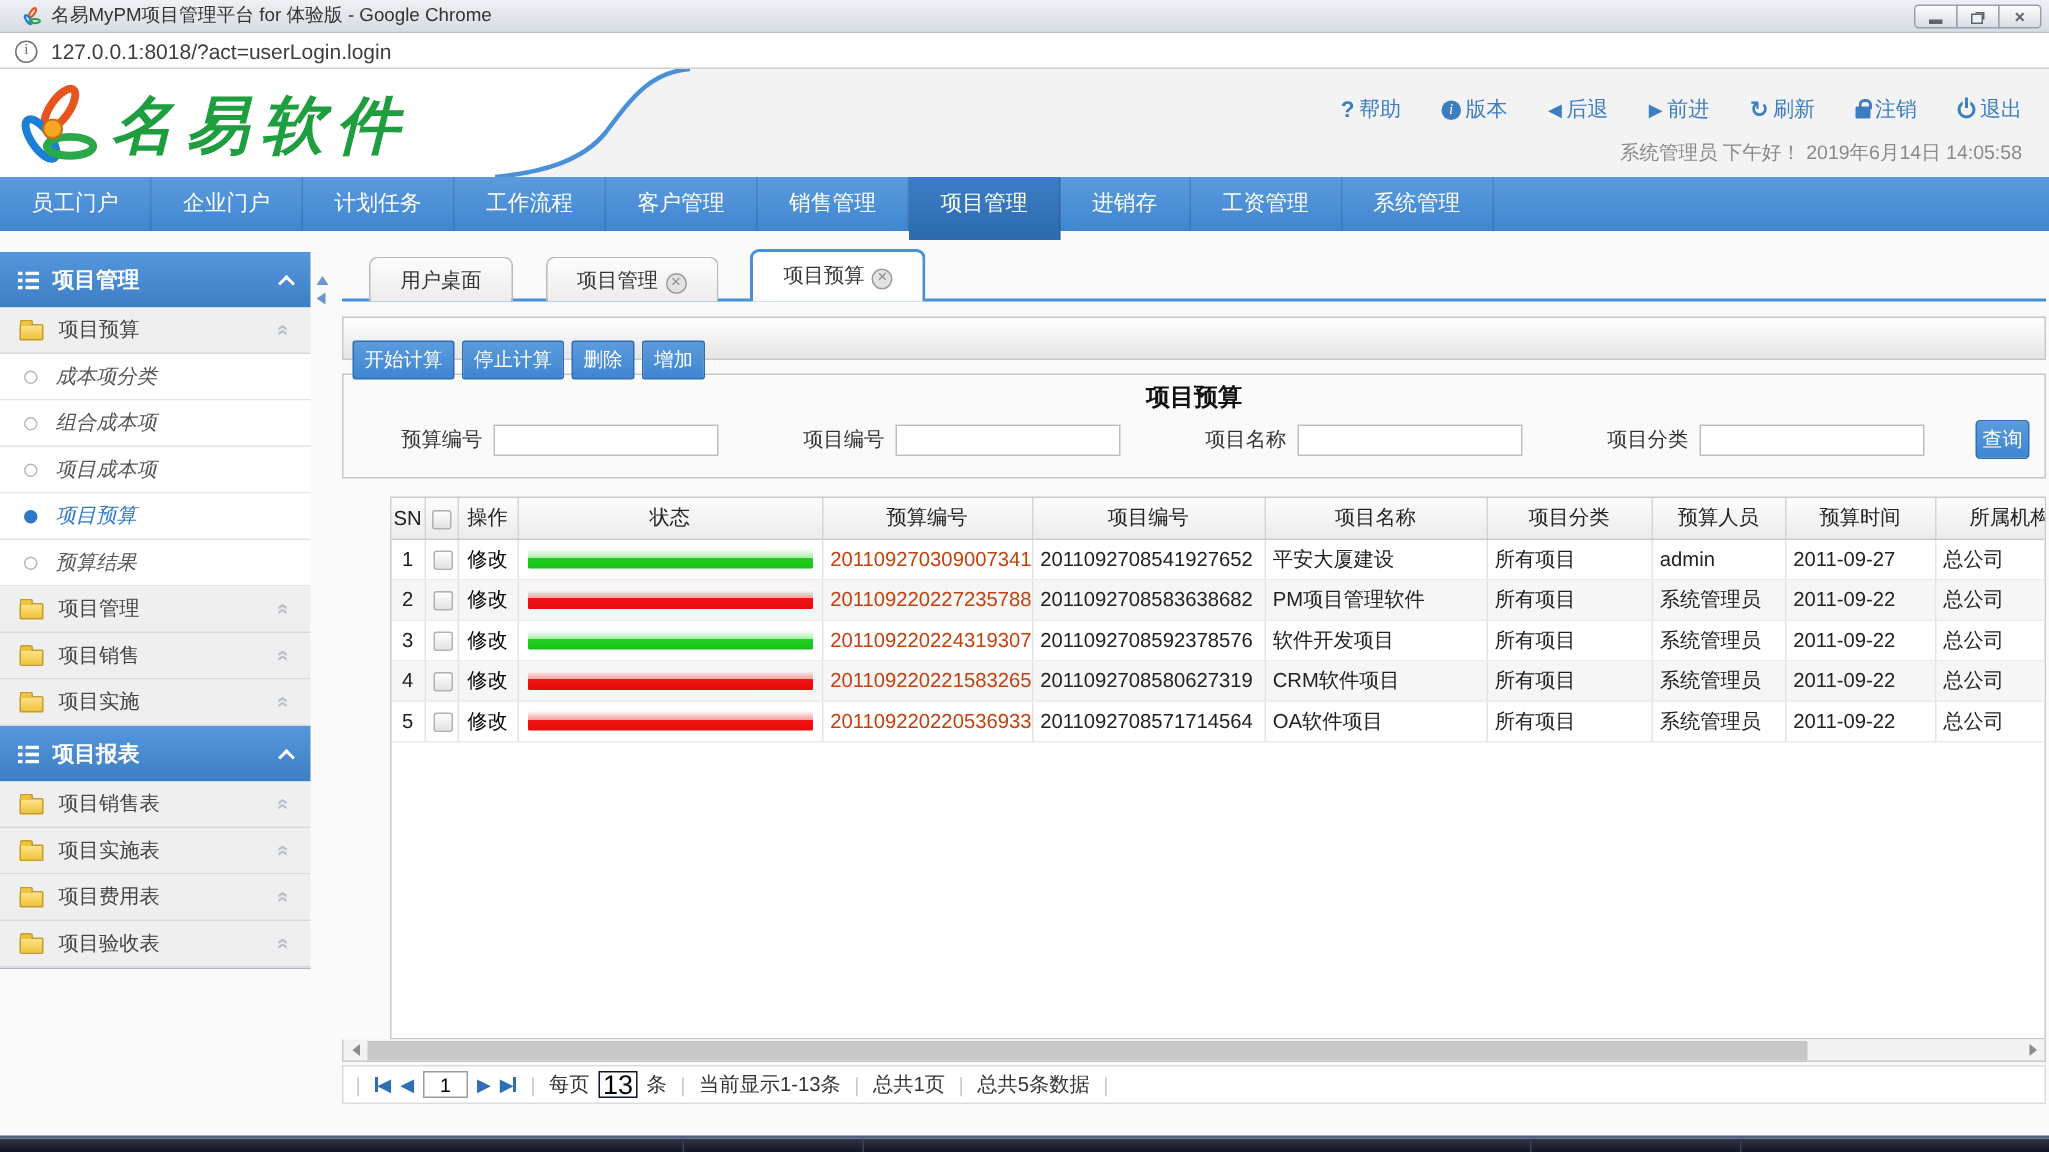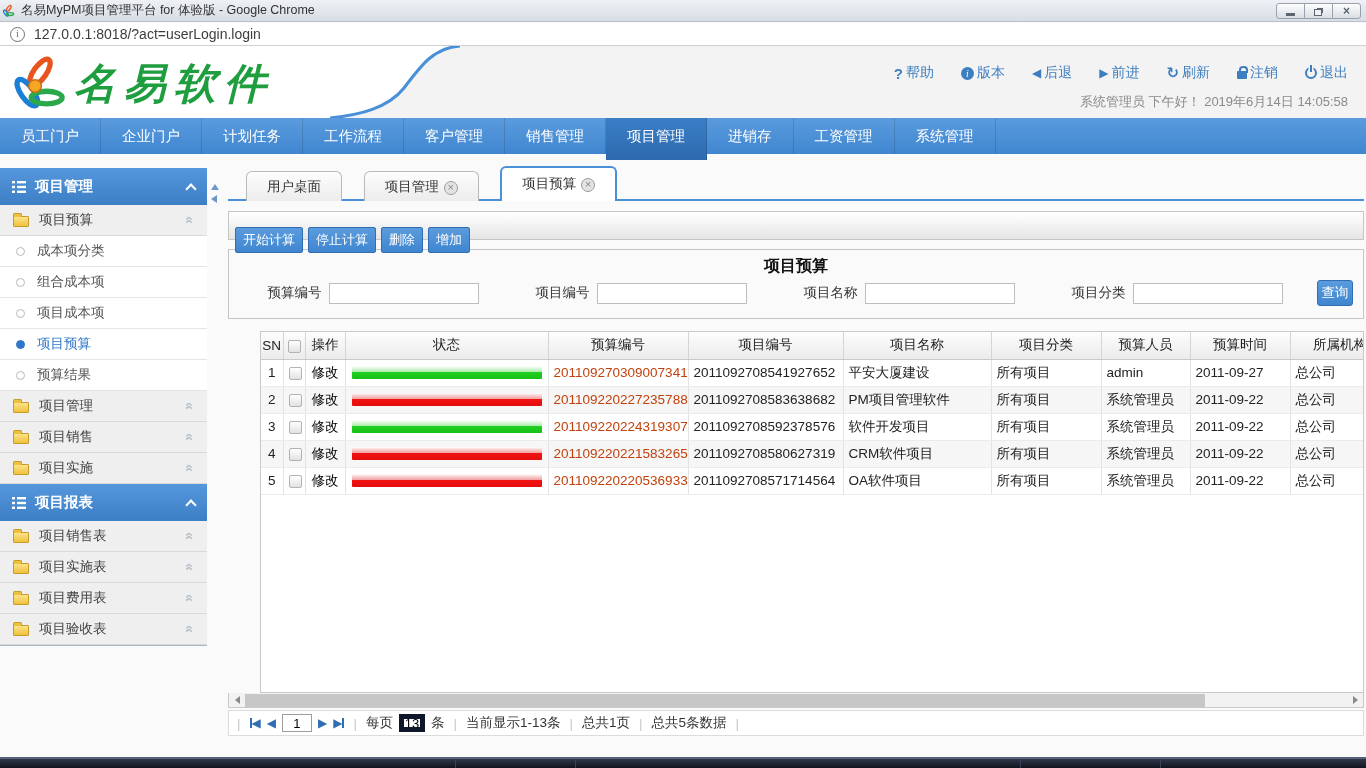--- a/index.html
+++ b/index.html
@@ -2,21 +2,21 @@
 <html><head>
 <meta charset="utf-8">
 <style>
   * { box-sizing: border-box; margin: 0; padding: 0; }
   html,body { width:1366px; height:768px; overflow:hidden;
     font-family:"Liberation Sans","DejaVu Sans",sans-serif; font-size:13px; background:#fafafa; }
 
   
   .titlebar { position:absolute; left:0; top:0; width:1366px; height:22px;
     background:linear-gradient(#eef1f5,#d7dde4); border-bottom:1px solid #b9c0c9;
-    display:flex; align-items:center; padding-left:1px; gap:6px; }
+    display:flex; align-items:center; padding-left:14px; gap:6px; }
   .titlebar-text { font-size:12.5px; color:#333; }
   .win-btns { position:absolute; right:5px; top:3px; display:flex; }
   .win-btn { width:29px; height:16px; border:1px solid #98a1ad; background:linear-gradient(#fdfdfd,#d9dee4);
     display:flex; align-items:center; justify-content:center; margin-left:-1px; }
   .win-btn:first-child { border-radius:3px 0 0 3px; }
   .win-btn:last-child  { border-radius:0 3px 3px 0; }
   .g-min { width:9px; height:3px; background:#5c6670; margin-top:6px; }
   .g-rest { width:8px; height:7px; border:1px solid #5c6670; background:#eef1f5; box-shadow:2px -2px 0 -1px #5c6670; margin-top:2px; margin-left:-2px;}
   .g-close { color:#5c6670; font-weight:bold; font-size:12px; line-height:10px; }
 
@@ -64,21 +64,21 @@
   .chev-up { width:8px; height:8px; border-left:2px solid #fff; border-top:2px solid #fff;
     transform:rotate(45deg); margin-left:auto; margin-top:4px; }
   .side-folder { height:31px; background:#efefef; border-bottom:1px solid #d9d9d9; display:flex;
     align-items:center; padding:0 13px; gap:10px; color:#444; font-size:13.5px; cursor:pointer; }
   .folder-ico { width:16px; height:11px; background:linear-gradient(#fce289,#efc23e); border:1px solid #c89b28;
     border-radius:1px; position:relative; margin-top:2px; }
   .folder-ico::before { content:""; position:absolute; top:-4px; left:-1px; width:7px; height:3px;
     background:#efc23e; border:1px solid #c89b28; border-bottom:none; border-radius:2px 2px 0 0; }
   .dchev { margin-left:auto; color:#b9c0ca; font-size:14px; transform:rotate(90deg); font-weight:bold; }
   .side-sub { height:31px; background:#fff; border-bottom:1px solid #e5e5e5; display:flex; align-items:center;
-    padding-left:16px; gap:12px; color:#555; font-size:13.5px; cursor:pointer; }
+    padding-left:16px; gap:12px; color:#555; font-size:13.5px; cursor:pointer;font-style:italic; }
   .radio { width:9px; height:9px; border:1px solid #b9b9b9; border-radius:50%; background:#fff; }
   .side-sub.active { color:#2f77c8; }
   .side-sub.active .radio { background:#2f77c8; border-color:#2f77c8; }
   .collapse-handle { position:absolute; left:211px; top:30px; width:12px; display:flex; flex-direction:column; gap:5px; cursor:pointer; }
   .tri-up { width:0; height:0; border-left:4px solid transparent; border-right:4px solid transparent; border-bottom:6px solid #6a96c8; }
   .tri-left { width:0; height:0; border-top:4px solid transparent; border-bottom:4px solid transparent; border-right:6px solid #6a96c8; }
 
   
   .content { position:absolute; left:228px; top:12px; width:1136px; }
   .tabstrip { height:35px; border-bottom:2px solid #4a90d9; position:relative; }
@@ -128,21 +128,21 @@
   .hs-tri-l { width:0; height:0; border-top:4px solid transparent; border-bottom:4px solid transparent; border-right:5px solid #8a8a8a; }
   .hs-tri-r { width:0; height:0; border-top:4px solid transparent; border-bottom:4px solid transparent; border-left:5px solid #8a8a8a; }
   .hs-thumb { width:960px; height:13px; background:#c7c7c7; cursor:pointer; }
 
   .pagebar { margin-top:2px; height:26px; background:#fff; border:1px solid #dcdcdc;
     display:flex; align-items:center; padding-left:8px; gap:9px; color:#333; font-size:13.5px; }
   .sep { color:#c9c9c9; }
   .pg-ico { color:#2f6eb2; font-size:12px; cursor:pointer; display:flex; align-items:center; }
   .pg-bar { display:inline-block; width:2px; height:10px; background:#2f6eb2; }
   .pg-input { width:30px; height:18px; border:1px solid #9c9c9c; text-align:center; font-size:13px; }
-  .pp-input { width:26px; height:18px; border:5px solid #0f172a; text-align:center; font-size:13px; }
+  .pp-input { width:26px; height:18px; border:1px solid #0f172a; text-align:center; font-size:18px; }
   .pg-group { display:flex; align-items:center; gap:6px; }
 
   
   .taskbar { position:absolute; left:0; bottom:0; width:1366px; height:11px;
     background:linear-gradient(#303748,#121420); border-top:2px solid #55607c; }
   .tb-seg { position:absolute; top:0; bottom:0; width:1px; background:#3a4158; }
 </style>
 </head>
 <body>
 

